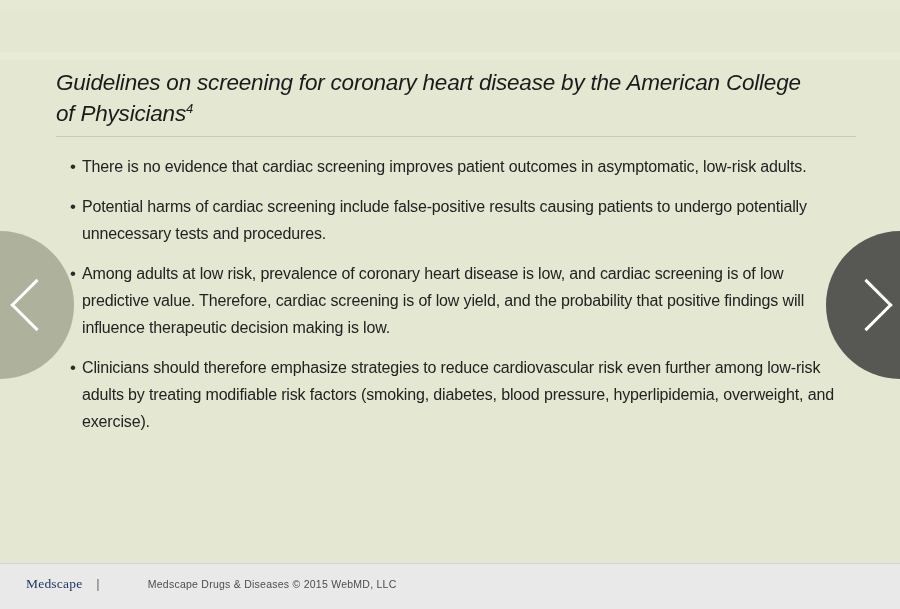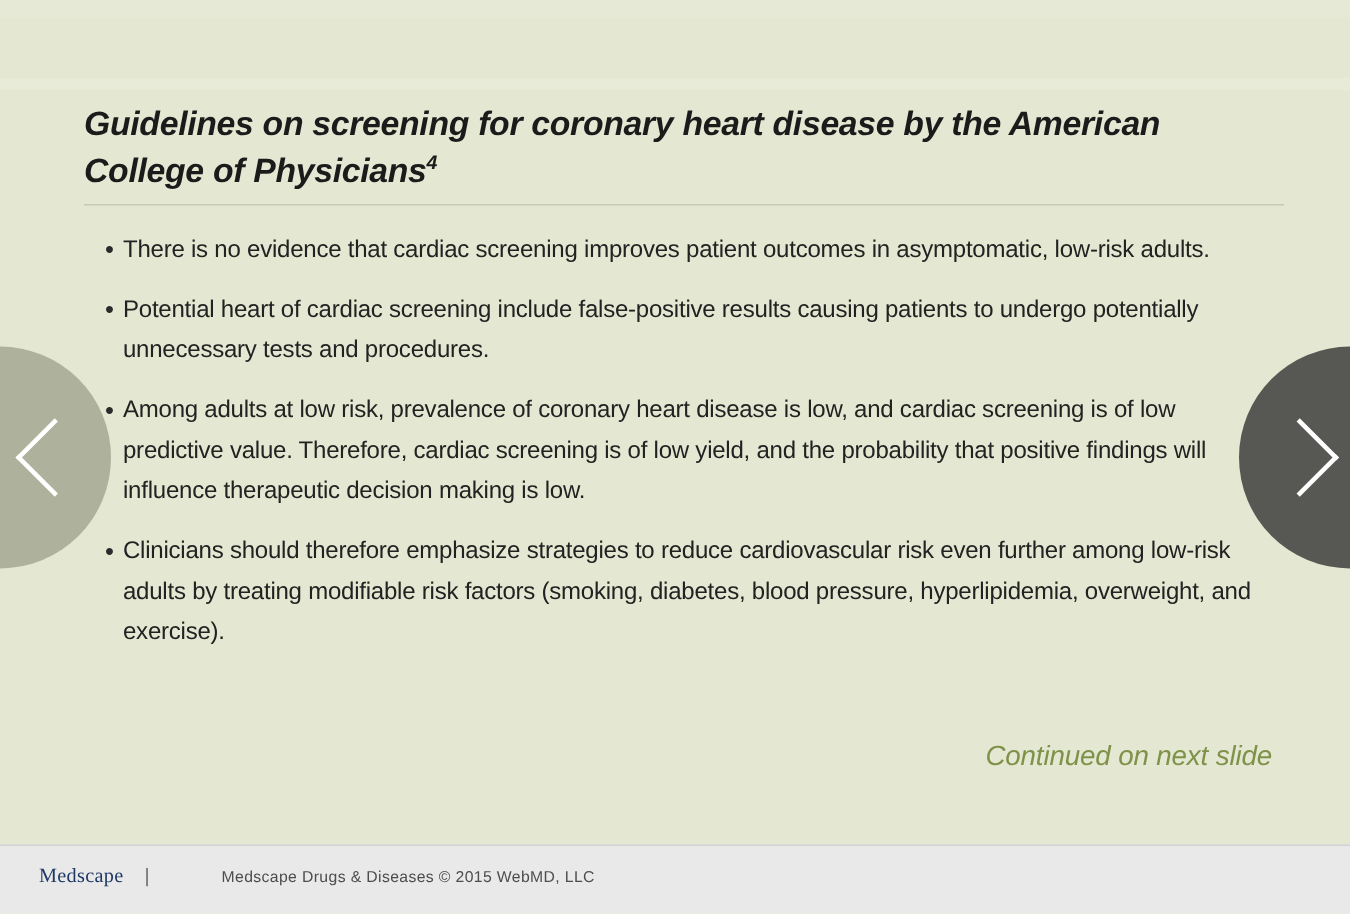--- a/index.html
+++ b/index.html
@@ -85,21 +85,21 @@
     height: 503px;
     background: #e4e7d1;
   }
 
   .slide-title {
     position: absolute;
     left: 56px;
     top: 7px;
     width: 760px;
     font-family: "Liberation Sans", sans-serif;
-    font-weight: bold;
+    font-weight: normal;
     font-style: italic;
     font-size: 22.5px;
     line-height: 31px;
     color: #1b1b1b;
     letter-spacing: -0.2px;
   }
   .slide-title sup {
     font-size: 13px;
     vertical-align: super;
     line-height: 0;
@@ -244,33 +244,32 @@
 
     <div class="title-rule"></div>
 
     <div class="bullets">
       <div class="bullet-row">
         <span class="bullet-dot">•</span>
         <span class="bullet-text">There is no evidence that cardiac screening improves patient outcomes in asymptomatic, low-risk adults.</span>
       </div>
       <div class="bullet-row">
         <span class="bullet-dot">•</span>
-        <span class="bullet-text">Potential heart of cardiac screening include false-positive results causing patients to undergo potentially unnecessary tests and procedures.</span>
+        <span class="bullet-text">Potential harms of cardiac screening include false-positive results causing patients to undergo potentially unnecessary tests and procedures.</span>
       </div>
       <div class="bullet-row">
         <span class="bullet-dot">•</span>
         <span class="bullet-text">Among adults at low risk, prevalence of coronary heart disease is low, and cardiac screening is of low predictive value. Therefore, cardiac screening is of low yield, and the probability that positive findings will influence therapeutic decision making is low.</span>
       </div>
       <div class="bullet-row">
         <span class="bullet-dot">•</span>
         <span class="bullet-text">Clinicians should therefore emphasize strategies to reduce cardiovascular risk even further among low-risk adults by treating modifiable risk factors (smoking, diabetes, blood pressure, hyperlipidemia, overweight, and exercise).</span>
       </div>
     </div>
 
-    <div class="continued">Continued on next slide</div>
   </div>
 
   <div class="nav nav-prev">
     <span class="chev"></span>
   </div>
   <div class="nav nav-next">
     <span class="chev"></span>
   </div>
 
   <div class="footer">

